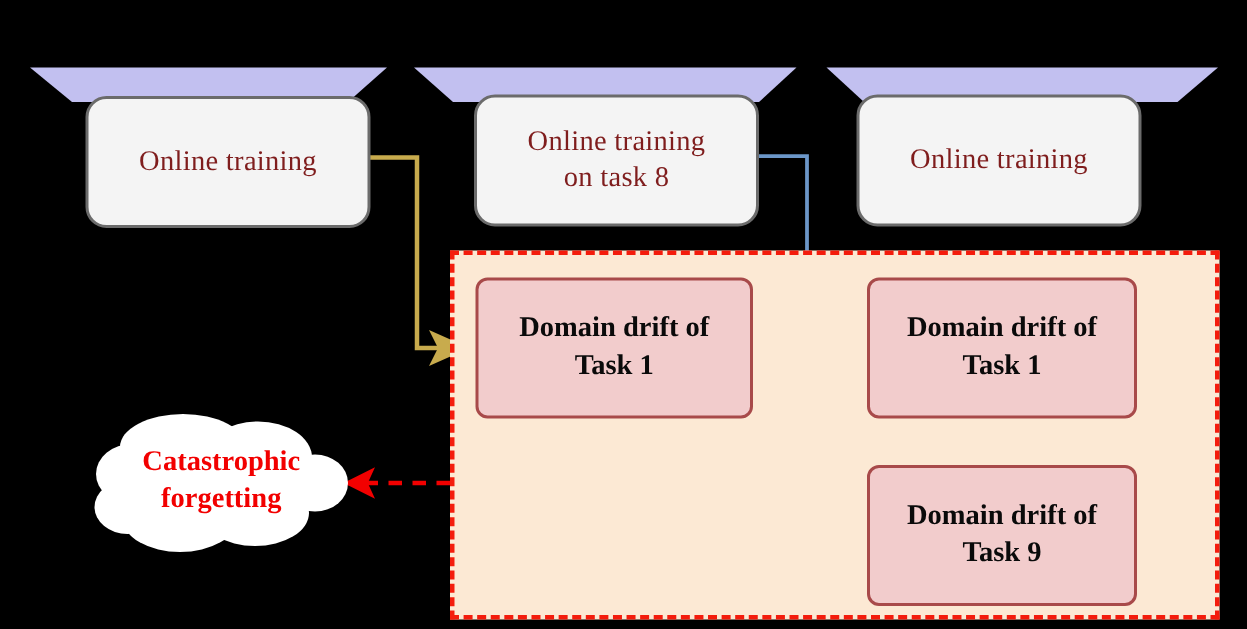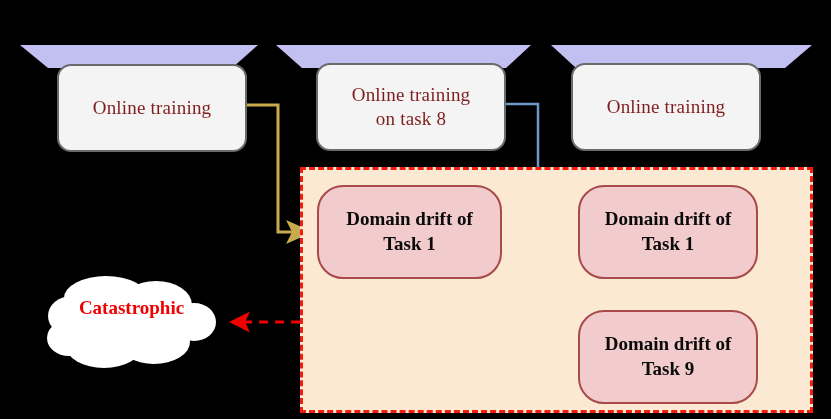--- a/index.html
+++ b/index.html
@@ -49,35 +49,35 @@
     height: 246px;
     box-sizing: border-box;
     background: #fce9d4;
     border: 3px dashed #f41c0c;
   }
   
   .drift-box {
     position: absolute;
     background: #f2cccc;
     border: 2px solid #a84a4a;
-    border-radius: 26px;
+    border-radius: 8px;
     box-sizing: border-box;
     display: flex;
     align-items: center;
     justify-content: center;
     text-align: center;
     color: #0a0a0a;
     font-weight: bold;
     font-size: 19px;
     line-height: 1.3;
   }
   
   .cloud-wrap {
     position: absolute;
-    left: 44px;
+    left: 60px;
     top: 272px;
     width: 175px;
     height: 102px;
   }
   .cloud-svg {
     position: absolute;
     left: 0; top: 0;
     width: 175px; height: 102px;
   }
   .cloud-label {
@@ -182,16 +182,17 @@
         <ellipse cx="28" cy="44" rx="24" ry="20"></ellipse>
         <ellipse cx="150" cy="50" rx="22" ry="19"></ellipse>
         <ellipse cx="25" cy="66" rx="22" ry="18"></ellipse>
         <ellipse cx="60" cy="74" rx="38" ry="22"></ellipse>
         <ellipse cx="110" cy="70" rx="36" ry="22"></ellipse>
         <ellipse cx="86" cy="50" rx="62" ry="30"></ellipse>
       </g>
     </svg>
     <div class="cloud-label">
       <span>Catastrophic</span><br>
+      <span>forgetting</span>
     </div>
   </div>
 
 </div>
 
 </body></html>

